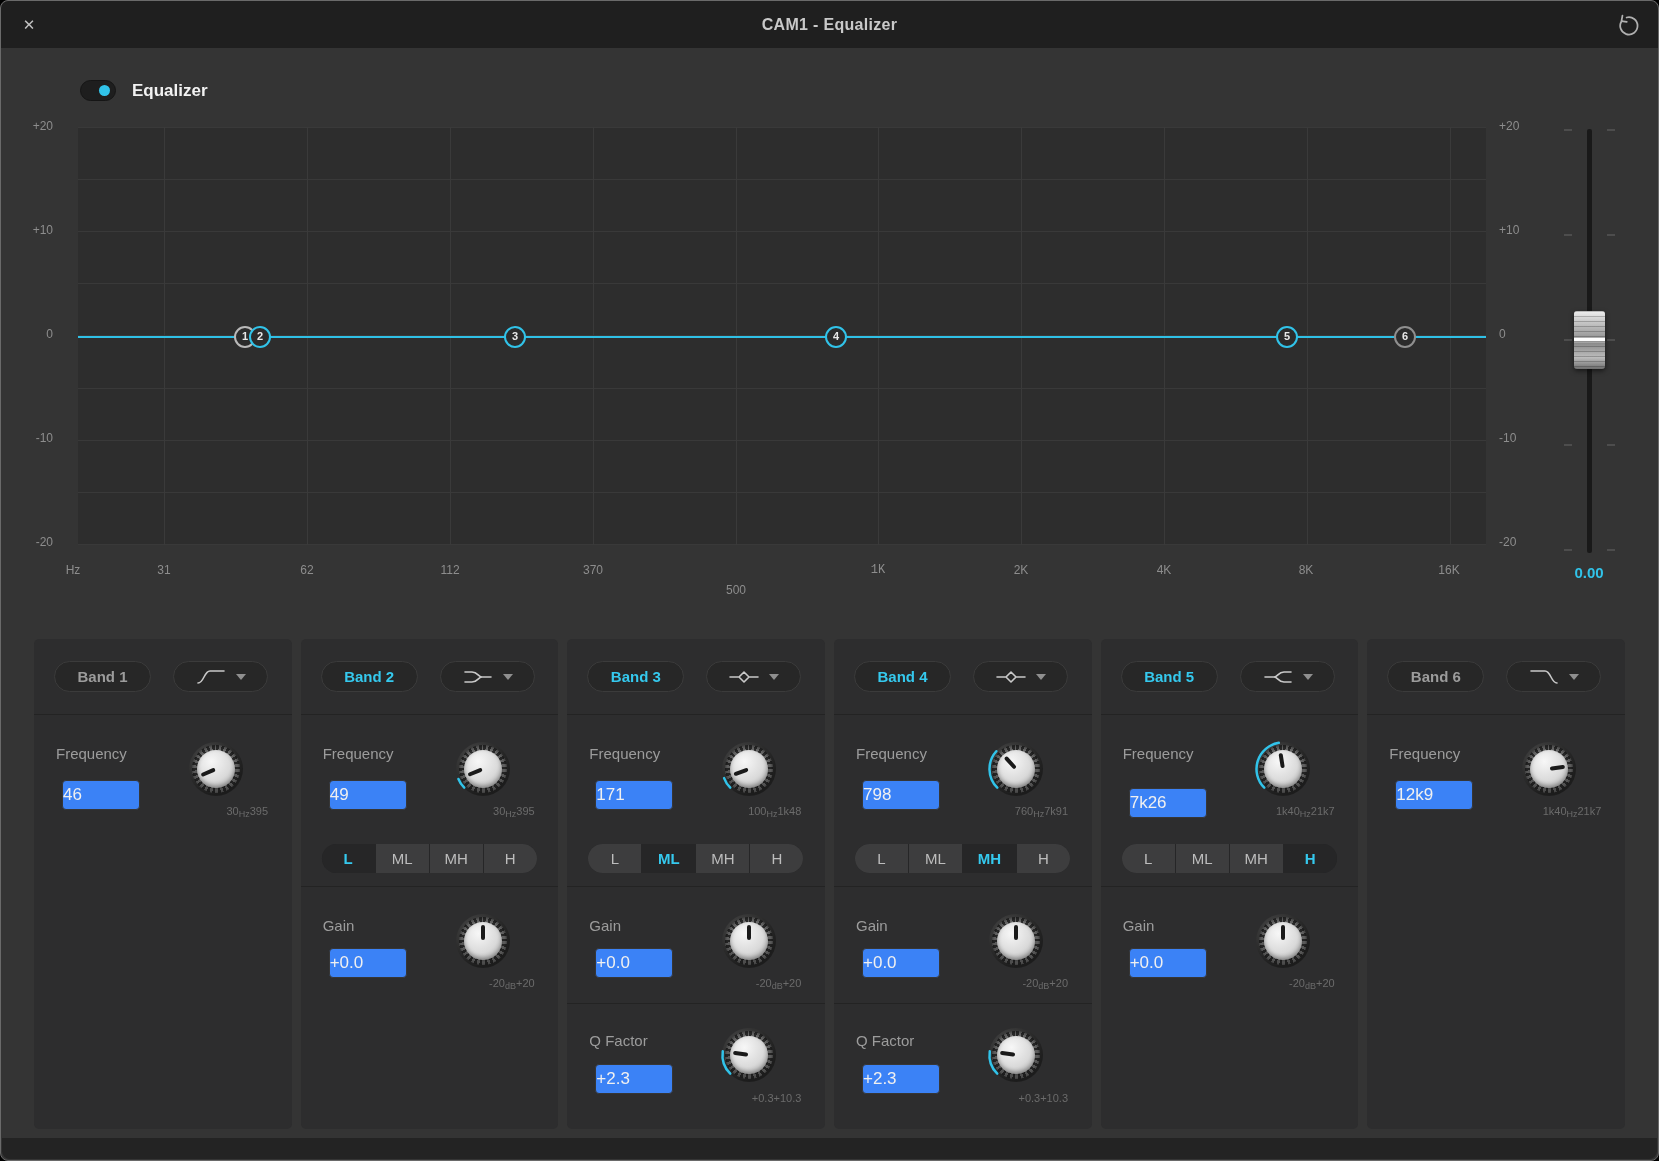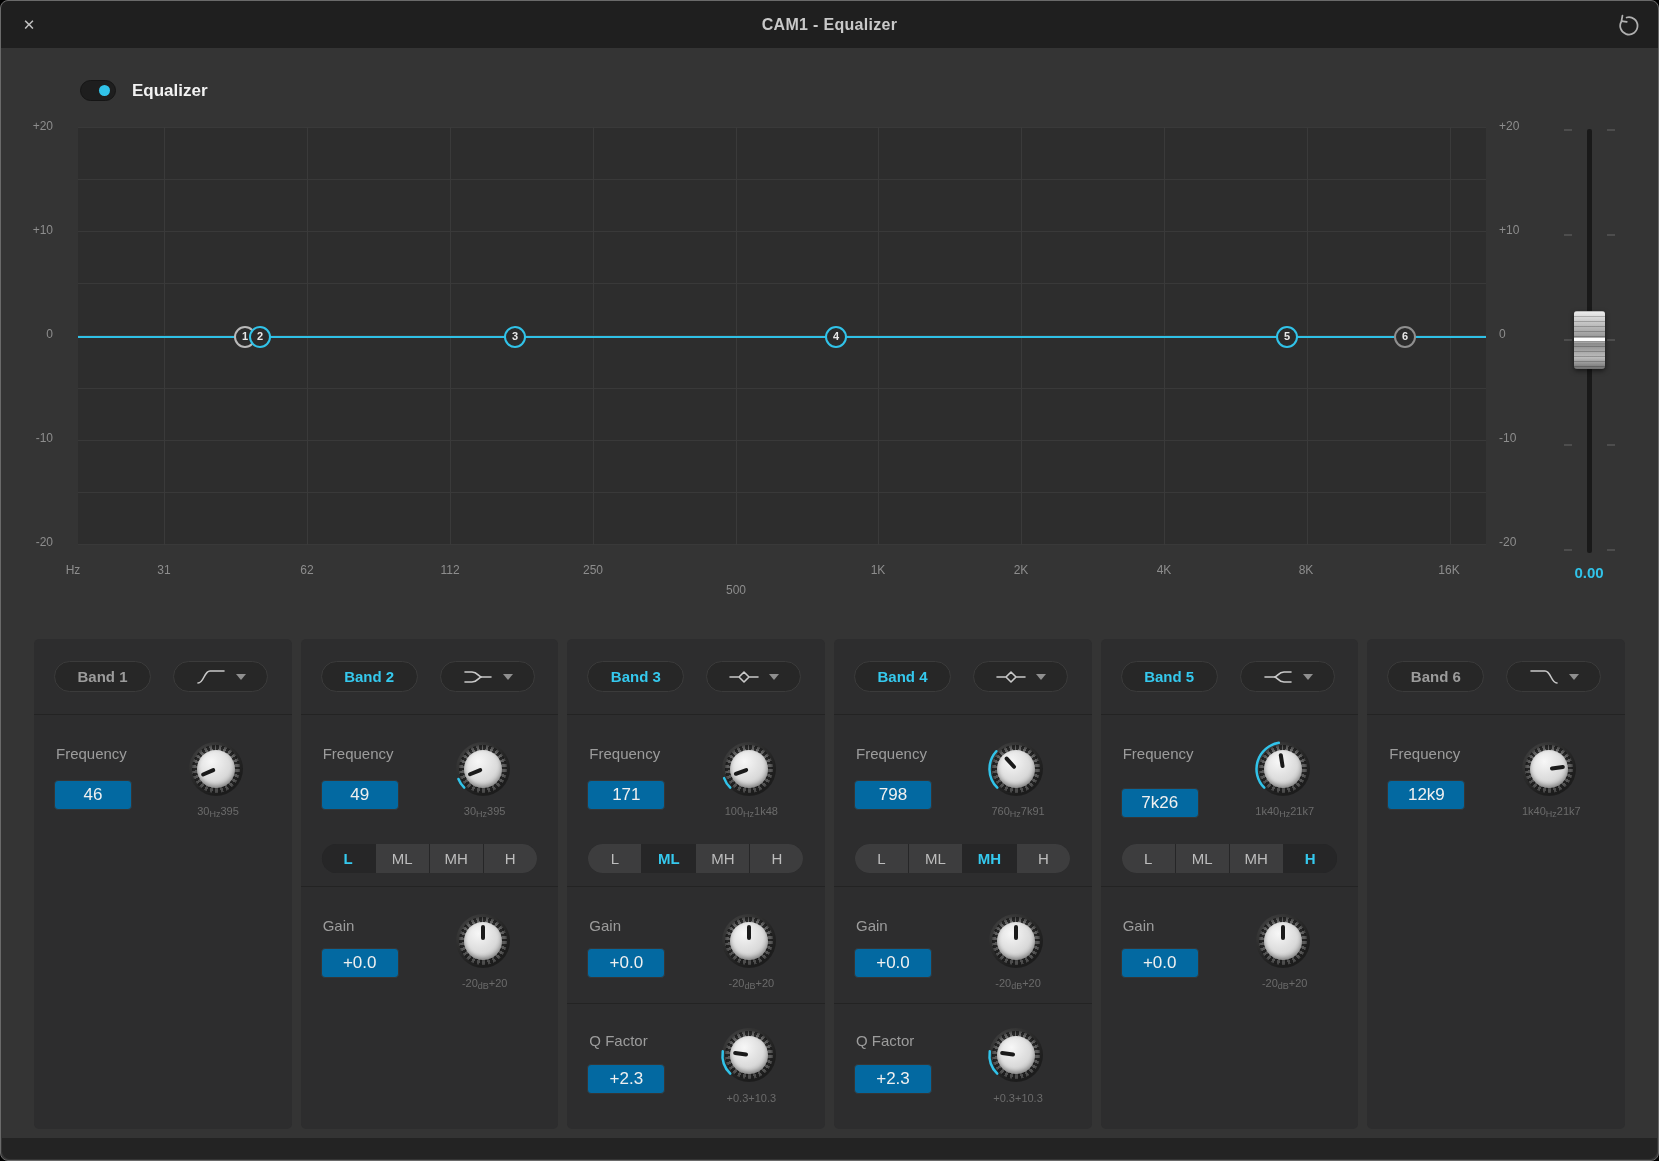--- a/index.html
+++ b/index.html
@@ -52,24 +52,24 @@
              background:#272727;border:1px solid #3b3b3b;box-sizing:border-box;
              text-align:center;line-height:29px;font-size:15px;font-weight:600;color:#9c9c9c;}
   .band-pill.on{color:#35c9ee;}
   .filter-select{position:absolute;left:139px;top:22px;width:95px;height:31px;border-radius:16px;
              background:#272727;border:1px solid #3b3b3b;box-sizing:border-box;
              display:flex;align-items:center;justify-content:center;gap:9px;}
   .caret{width:0;height:0;border-left:5px solid transparent;border-right:5px solid transparent;
          border-top:6px solid #8f8f8f;}
   .divider{position:absolute;left:0;right:0;height:1px;background:#232323;}
   .sec-label{position:absolute;left:22px;font-size:15px;color:#9c9c9c;}
-  .val-box{position:absolute;left:20px;width:78px;height:30px;background:#0369a1;border:1px solid #363636;
-           border-radius:4px;box-sizing:border-box;text-align:center;line-height:28px;
+  .val-box{position:absolute;left:28px;width:78px;height:30px;background:#3b82f6;border:1px solid #363636;
+           border-radius:4px;box-sizing:border-box;text-align:left;line-height:28px;
            font-size:17px;color:#f0f0f0;}
-  .tick-row{position:absolute;left:134px;width:100px;display:flex;justify-content:center;
+  .tick-row{position:absolute;left:134px;width:100px;display:flex;justify-content:flex-end;
             font-size:11px;color:#6b6b6b;}
   .tick-unit{font-size:9px;margin-top:4px;}
   
   .seg{position:absolute;left:21px;top:205px;width:215px;height:29px;display:flex;background:#262627;
        border-radius:15px;}
   .seg span{flex:1;margin-right:1px;background:#3d3d3e;text-align:center;line-height:29px;
             font-size:15px;color:#bdbdbd;}
   .seg span:first-child{border-radius:15px 0 0 15px;}
   .seg span:last-child{border-radius:0 15px 15px 0;margin-right:0;}
   .seg span.selected{background:#262627;color:#35c9ee;font-weight:600;}
@@ -123,23 +123,23 @@
   <div class="db-label db-right" style="top:118px;">+20</div>
   <div class="db-label db-right" style="top:222px;">+10</div>
   <div class="db-label db-right" style="top:326px;">0</div>
   <div class="db-label db-right" style="top:430px;">-10</div>
   <div class="db-label db-right" style="top:534px;">-20</div>
 
   <div class="freq-label" style="left:47px;">Hz</div>
   <div class="freq-label" style="left:138px;">31</div>
   <div class="freq-label" style="left:281px;">62</div>
   <div class="freq-label" style="left:424px;">112</div>
-  <div class="freq-label" style="left:567px;">250</div>
+  <div class="freq-label" style="left:567px;">370</div>
   <div class="freq-label" style="left:710px;margin-top:20px;">500</div>
-  <div class="freq-label" style="left:852px;">1K</div>
+  <div class="freq-label" style="left:852px;font-family:Liberation Mono, monospace;">1K</div>
   <div class="freq-label" style="left:995px;">2K</div>
   <div class="freq-label" style="left:1138px;">4K</div>
   <div class="freq-label" style="left:1280px;">8K</div>
   <div class="freq-label" style="left:1423px;">16K</div>
 
   <div class="eq-line"></div>
   <div class="handle off1" style="left:233px;">1</div>
   <div class="handle" style="left:248px;">2</div>
   <div class="handle" style="left:503px;">3</div>
   <div class="handle" style="left:824px;">4</div>

